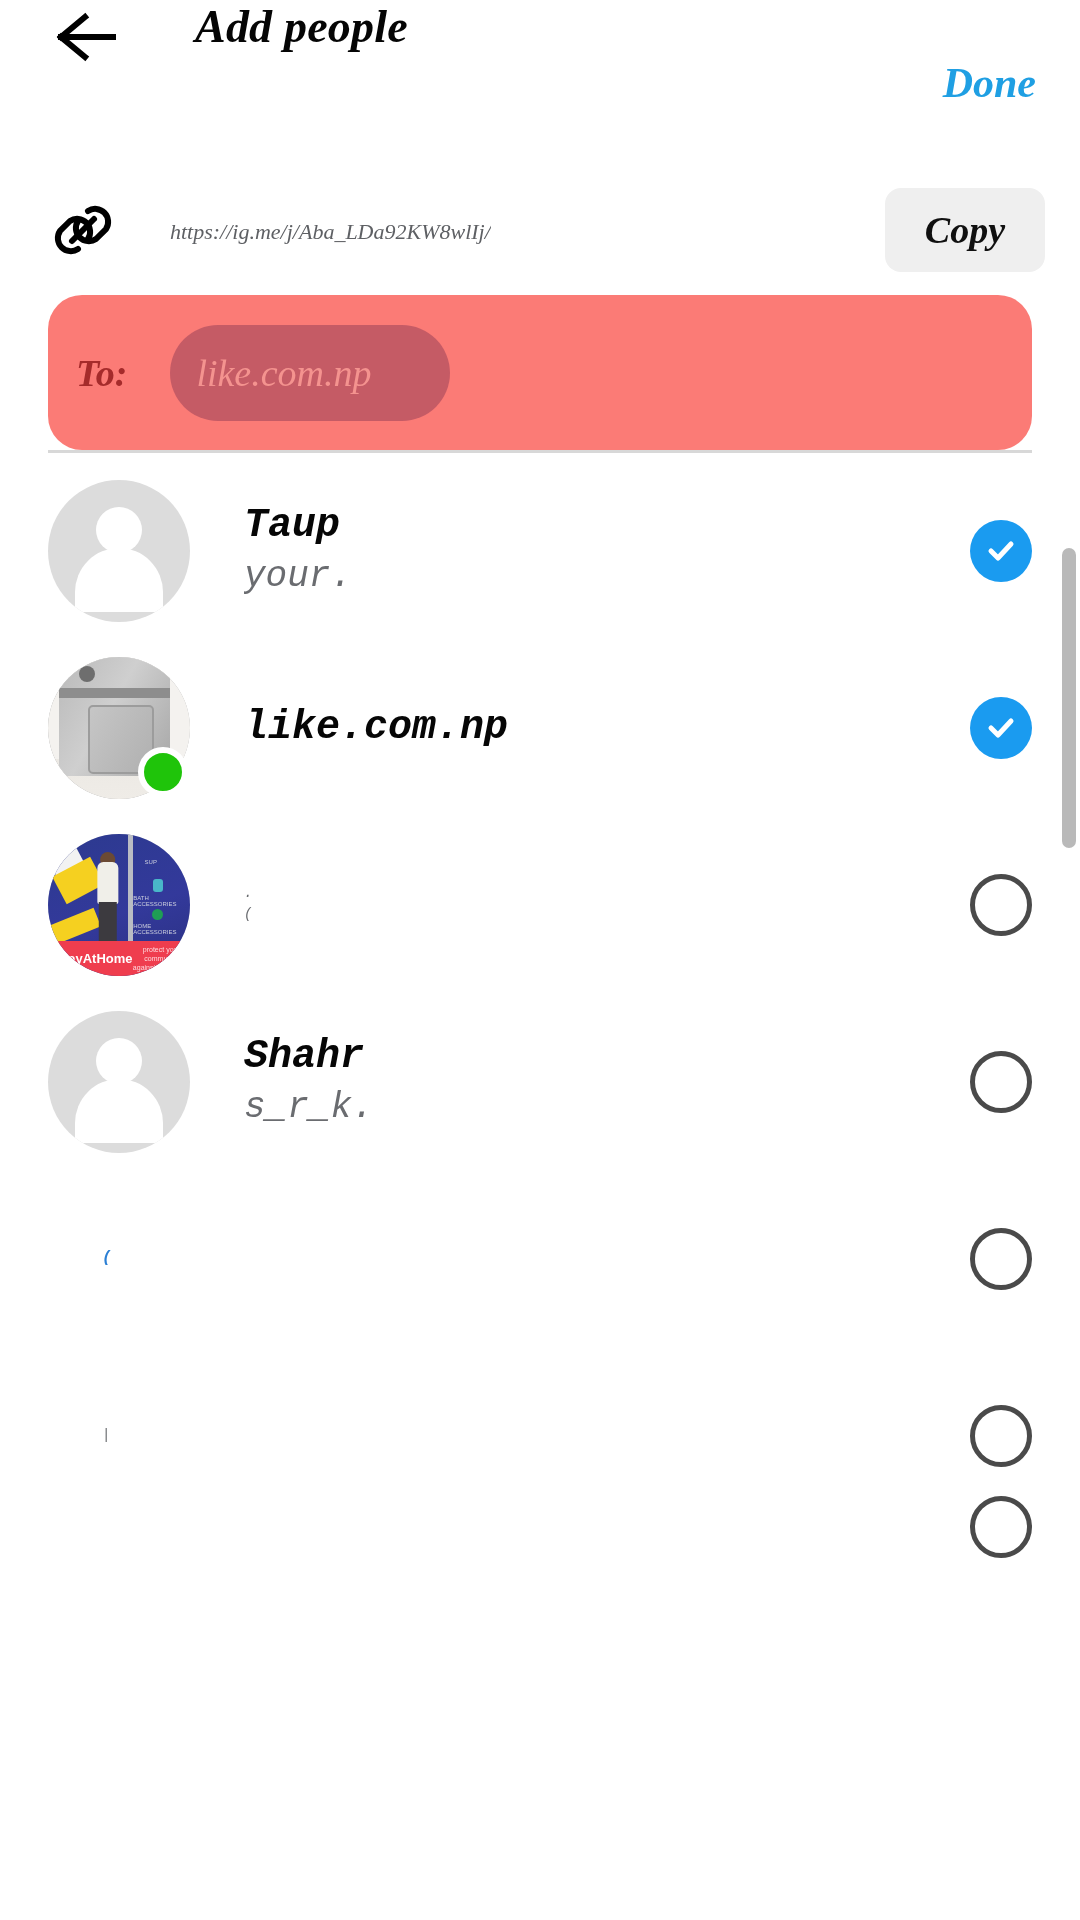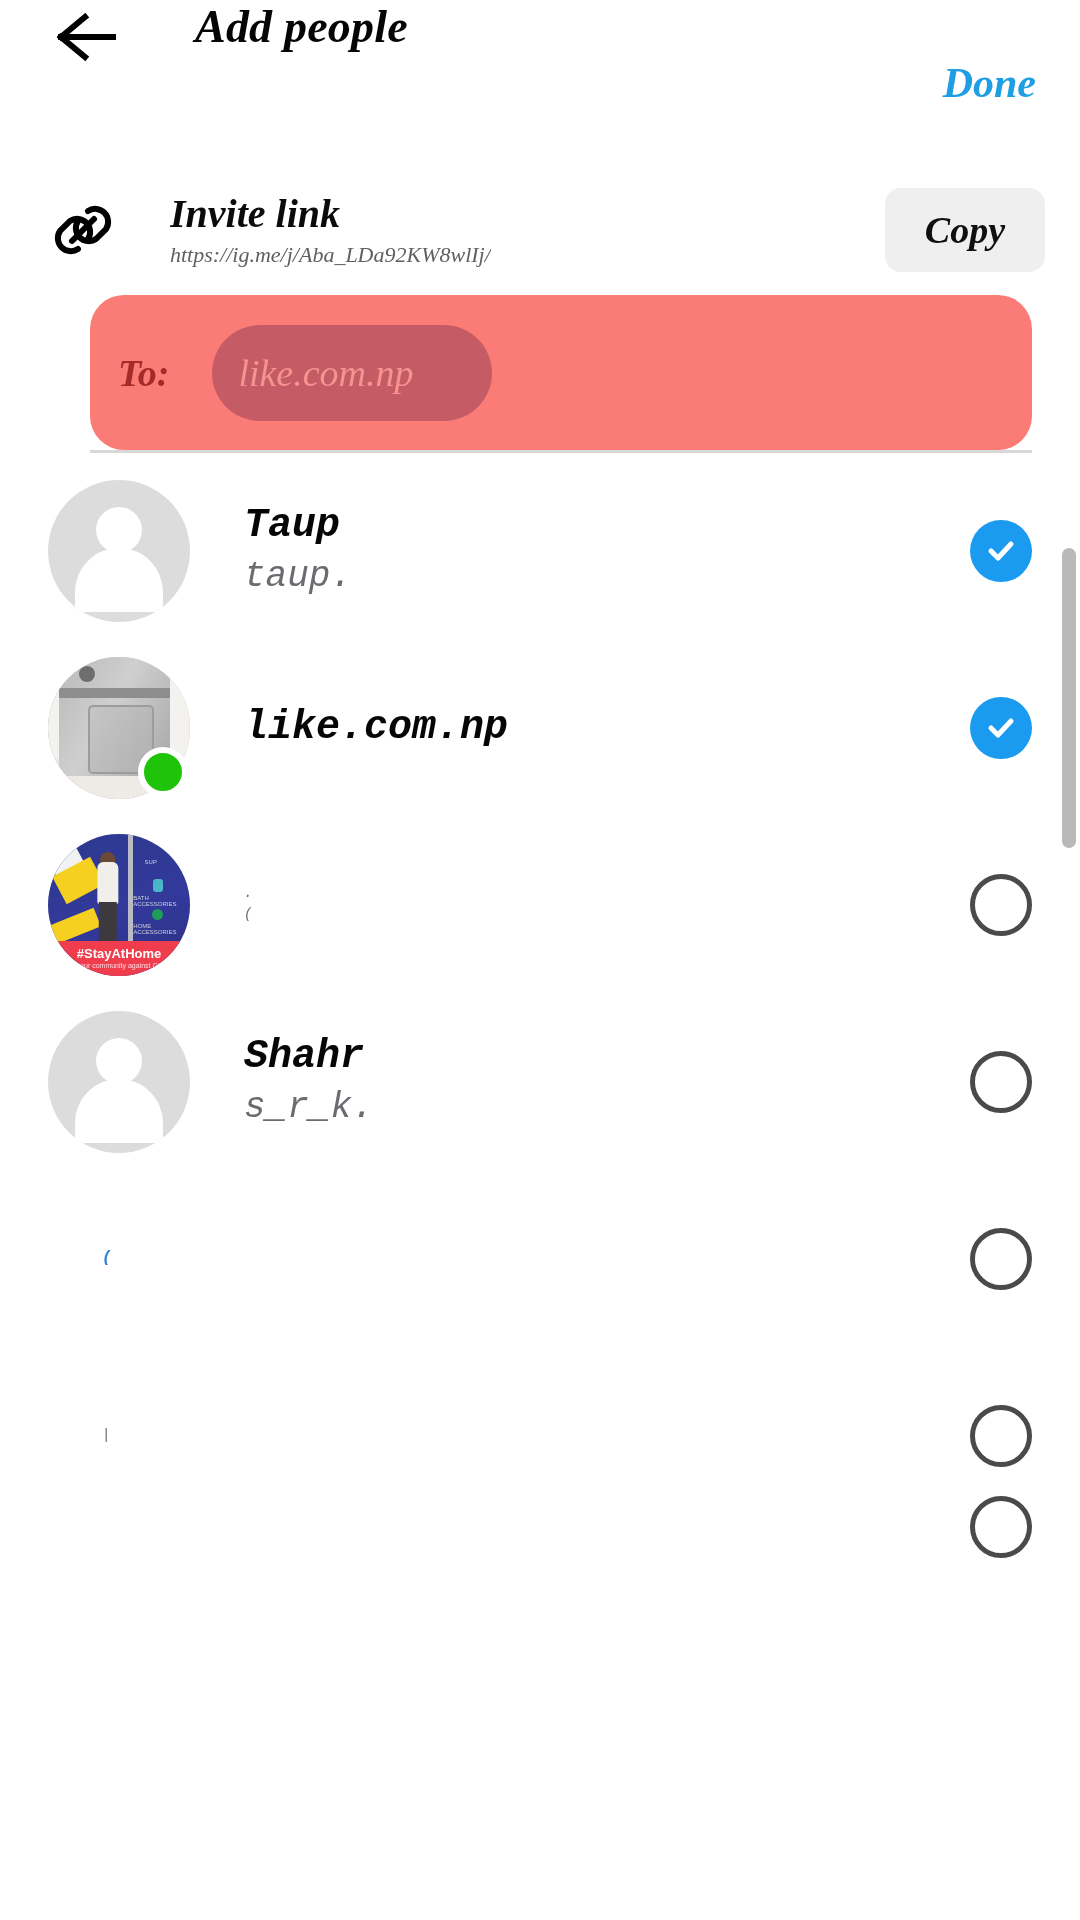--- a/index.html
+++ b/index.html
@@ -108,21 +108,20 @@
     font-weight: bold;
     color: #101010;
     cursor: pointer;
     line-height: 1;
   }
 
   
   .to-field-wrap {
     padding: 0 48px;
     box-sizing: border-box;
-    margin-left: 42px;
   }
   .to-field {
     background: #fb7b76;
     border-radius: 34px;
     height: 155px;
     display: flex;
     align-items: center;
     padding-left: 28px;
     box-sizing: border-box;
     position: relative;
@@ -355,21 +354,21 @@
   }
   .stay-pole {
     position: absolute; left: 56%; top: 0;
     width: 4%; height: 85%;
     background: #b9bcc4;
   }
   .stay-banner {
     position: absolute; left: 0; right: 0; bottom: 0;
     height: 24%;
     background: #ef3d4e;
-    display: flex; flex-direction: column;
+    display: flex; flex-direction: row;
     align-items: center; justify-content: center;
   }
   .stay-banner-t1 {
     color: #fff; font-family: "Liberation Sans", sans-serif;
     font-size: 13px; font-weight: bold; line-height: 1;
   }
   .stay-banner-t2 {
     color: #ffd9dd; font-family: "Liberation Sans", sans-serif;
     font-size: 7px; line-height: 1.25; margin-top: 2px; text-align: center;
   }
@@ -427,21 +426,20 @@
   <div class="link-icon">
     <svg width="70" height="70" viewBox="0 0 70 70">
       <g stroke="#000" stroke-width="6" fill="none" stroke-linecap="round">
         <path d="M40 16 a13 13 0 0 1 18 18 l-10 10 a13 13 0 0 1 -18 -18"></path>
         <path d="M30 54 a13 13 0 0 1 -18 -18 l10 -10 a13 13 0 0 1 18 18"></path>
         <path d="M24 46 L46 24"></path>
       </g>
     </svg>
   </div>
   <div class="invite-texts">
-    <div class="invite-title">Invite link</div>
     <div class="invite-url">https://ig.me/j/Aba_LDa92KW8wlIj/</div>
   </div>
   <div class="copy-btn">Copy</div>
 </div>
 
 <div class="to-field-wrap">
   <div class="to-field">
     <div class="to-label">To:</div>
     <div class="to-chip">
       <span class="to-chip-text">like.com.np</span>
@@ -454,21 +452,21 @@
 
   <div class="person-row">
     <div class="avatar-wrap">
       <div class="avatar">
         <div class="ph-head"></div>
           <div class="ph-body"></div>
       </div>
     </div>
     <div class="person-texts">
       <div class="person-name">Taup</div>
-      <div class="person-sub">taup.</div>
+      <div class="person-sub">your.</div>
     </div>
     <div class="select-toggle on">
       <span>
         <svg width="36" height="36" viewBox="0 0 36 36">
           <path d="M8 18 L15 25 L28 11" stroke="#fff" stroke-width="5" fill="none" stroke-linecap="round" stroke-linejoin="round"></path>
         </svg>
       </span>
     </div>
   </div>
 

